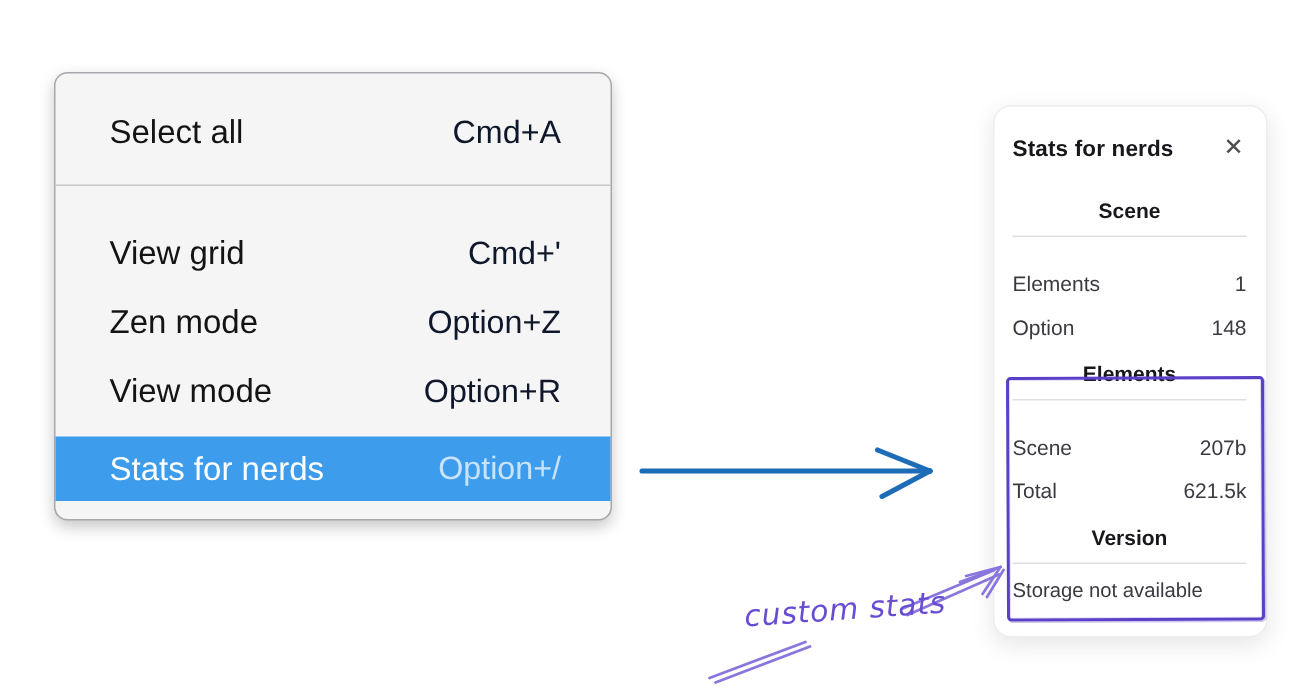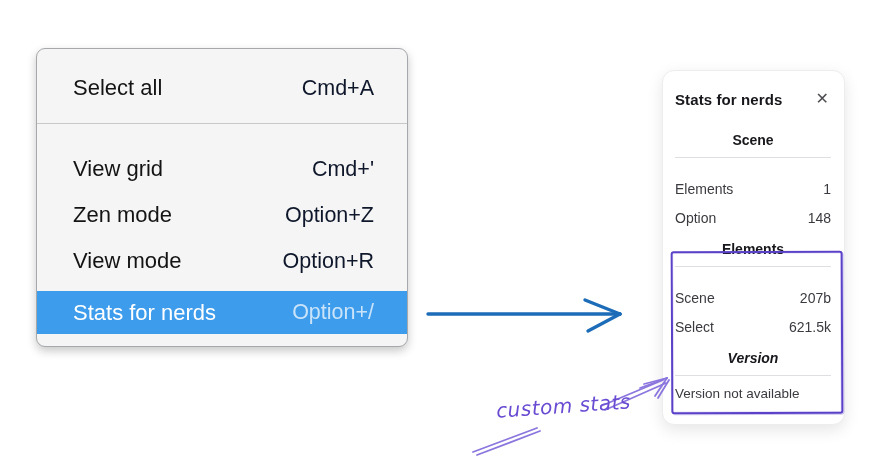--- a/index.html
+++ b/index.html
@@ -31,21 +31,21 @@
     box-shadow:0 5px 16px rgba(0,0,0,.10);
     padding:13px 13px 0 12px; color:#3a3a40; font-size:14px;
   }
   .panel-header{ display:flex; align-items:center; justify-content:space-between;
                  margin-top:4px; height:22px; }
   .panel-title{ font-weight:700; font-size:15px; color:#17171c; letter-spacing:.1px; }
   .close-btn{ font-size:16px; color:#4d4d52; line-height:1; cursor:pointer; padding:1px 2px; }
   .section-heading{ font-weight:700; font-size:14px; color:#17171c; text-align:center; height:18px; }
   .h-scene{ margin-top:22px; }
   .h-storage{ margin-top:9px; }
-  .h-version{ margin-top:9px;font-style:italic; }
+  .h-version{ margin-top:9px; }
   .rule{ height:1px; background:#dfdfe3; border:0; margin:7px 0 0; }
   .rows{ margin-top:16px; }
   .stat-row{ height:29px; display:flex; align-items:center; justify-content:space-between; }
   .stat-row .val{ text-align:right; }
   .version-msg{ height:29px; display:flex; align-items:center; margin-top:3px;
                 font-size:13.5px; white-space:nowrap; }
 
   
   .annotation-box{
     position:absolute; left:671px; top:251px; width:172px; height:163px;
@@ -109,28 +109,28 @@
   </div>
 
   <div class="section-heading h-storage">Elements</div>
   <div class="rule"></div>
   <div class="rows">
     <div class="stat-row">
       <span>Scene</span>
       <span class="val">207b</span>
     </div>
     <div class="stat-row">
-      <span>Select</span>
+      <span>Total</span>
       <span class="val">621.5k</span>
     </div>
   </div>
 
   <div class="section-heading h-version">Version</div>
   <div class="rule"></div>
-  <div class="version-msg">Version not available</div>
+  <div class="version-msg">Storage not available</div>
 </div>
 
 <svg class="stroke-layer" viewBox="0 0 873 461" xmlns="http://www.w3.org/2000/svg">
 
   <g stroke="#1d6cb8" stroke-width="3.4" fill="none" stroke-linecap="round">
     <path d="M428 314 L620 314"></path>
     <path d="M620 314 L585 300"></path>
     <path d="M620 314 L588 331"></path>
   </g>
 

